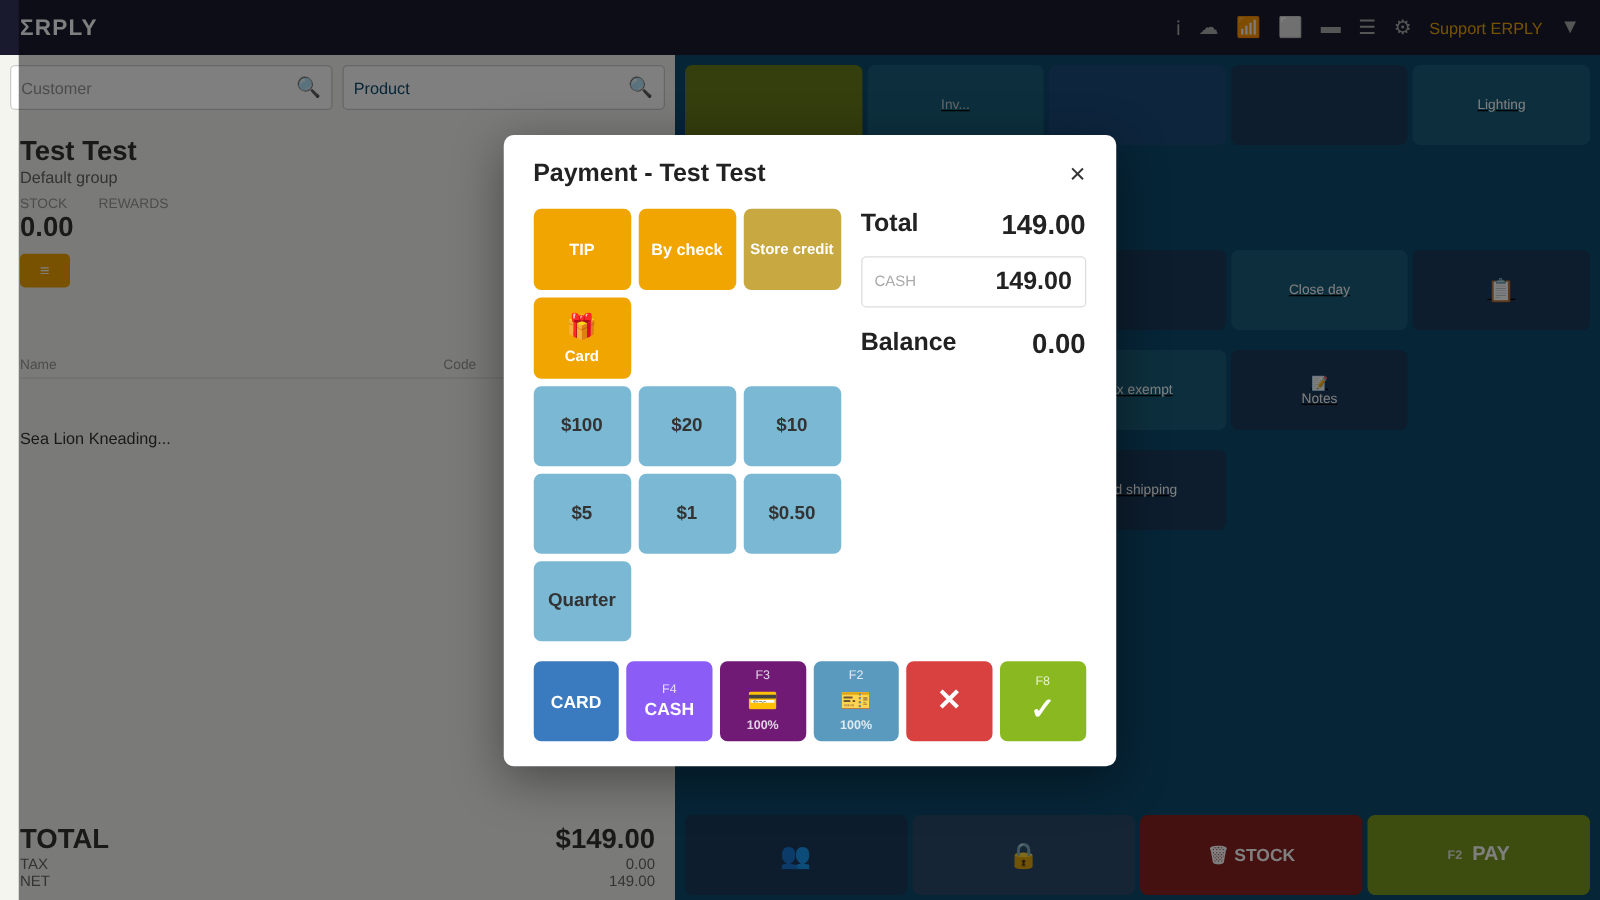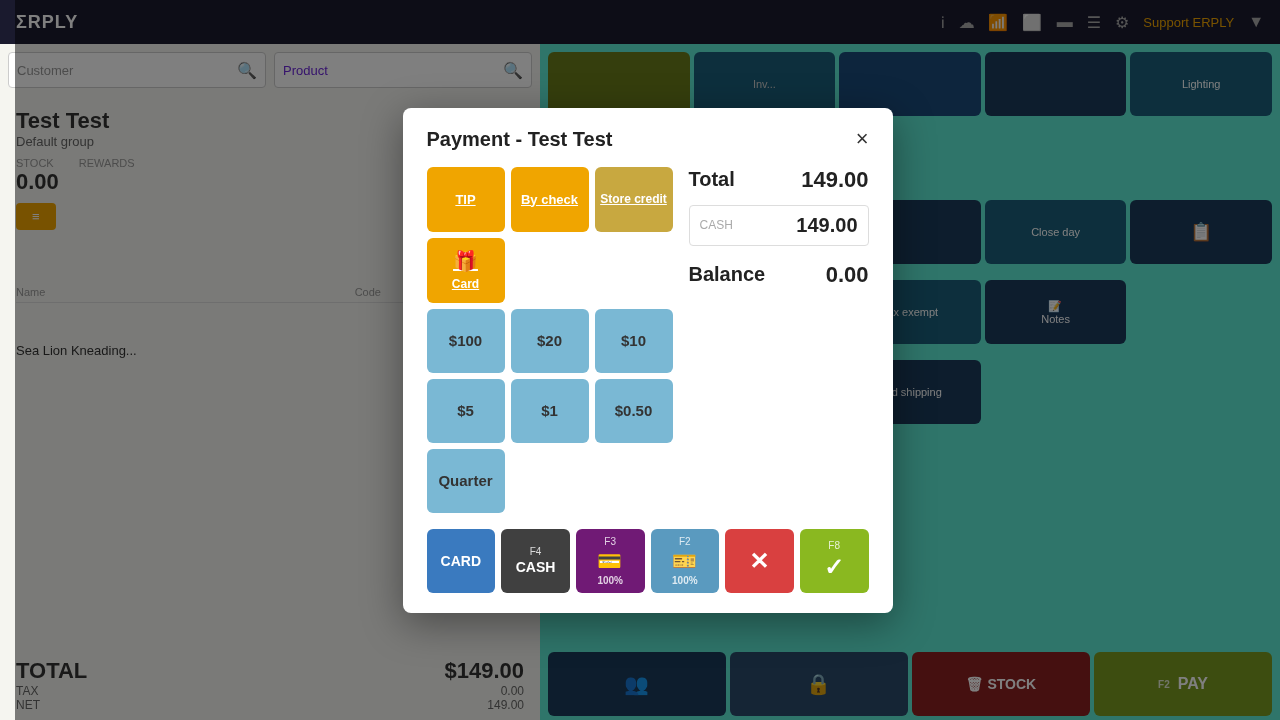--- a/index.html
+++ b/index.html
@@ -138,22 +138,23 @@
     .subtotal-row {
       display: flex;
       justify-content: space-between;
       font-size: 12px;
       color: #666;
     }
 
     
     .right-panel {
       flex: 1;
-      background: #5eead4;
+      background: #0c4a6e;
       position: relative;
+      text-decoration: underline;
     }
 
     
     .product-grid {
       display: grid;
       grid-template-columns: repeat(5, 1fr);
       gap: 4px;
       padding: 8px;
     }
     .product-btn {
@@ -250,21 +251,20 @@
       gap: 6px;
     }
     .pay-method-btn {
       height: 65px;
       border-radius: 6px;
       border: none;
       cursor: pointer;
       font-size: 13px;
       font-weight: 600;
       color: white;
-      text-decoration: underline;
     }
     .pay-method-btn.yellow { background: #f0a500; }
     .pay-method-btn.gift {
       background: #f0a500;
       display: flex;
       flex-direction: column;
       align-items: center;
       justify-content: center;
       gap: 4px;
       font-size: 12px;
@@ -376,21 +376,21 @@
     }
     .pay-action-btn .label {
       font-size: 14px;
       font-weight: 700;
     }
     .pay-action-btn .sublabel {
       font-size: 10px;
       opacity: 0.8;
     }
     .btn-card { background: #3a7abf; }
-    .btn-cash { background: #404040; }
+    .btn-cash { background: #8b5cf6; }
     .btn-creditcard { background: #701a75; }
     .btn-check { background: #5a9abf; }
     .btn-cancel { background: #d94040; }
     .btn-confirm { background: #8ab820; }
   </style>
 </head>
 <body>
 
 <div class="top-nav">
   <span class="top-nav-logo">ΣRPLY</span>
@@ -411,21 +411,21 @@
 <div class="content-area">
 
   <div class="left-panel">
 
     <div class="search-row-inner">
       <div class="customer-search">
         <span style="color:#999;font-size:13px;">Customer</span>
         <span style="margin-left:auto;color:#aaa;">🔍</span>
       </div>
       <div class="customer-search">
-        <span style="color:#6d28d9;font-size:13px;text-align:right;">Product</span>
+        <span style="color:#0c4a6e;font-size:13px;text-align:right;">Product</span>
         <span style="margin-left:auto;color:#aaa;">🔍</span>
       </div>
     </div>
 
     <div class="customer-section">
       <div class="customer-name">Test Test</div>
       <div class="customer-group">Default group</div>
       <div class="customer-stats">
         <div>
           <div class="stat-label">STOCK</div>

